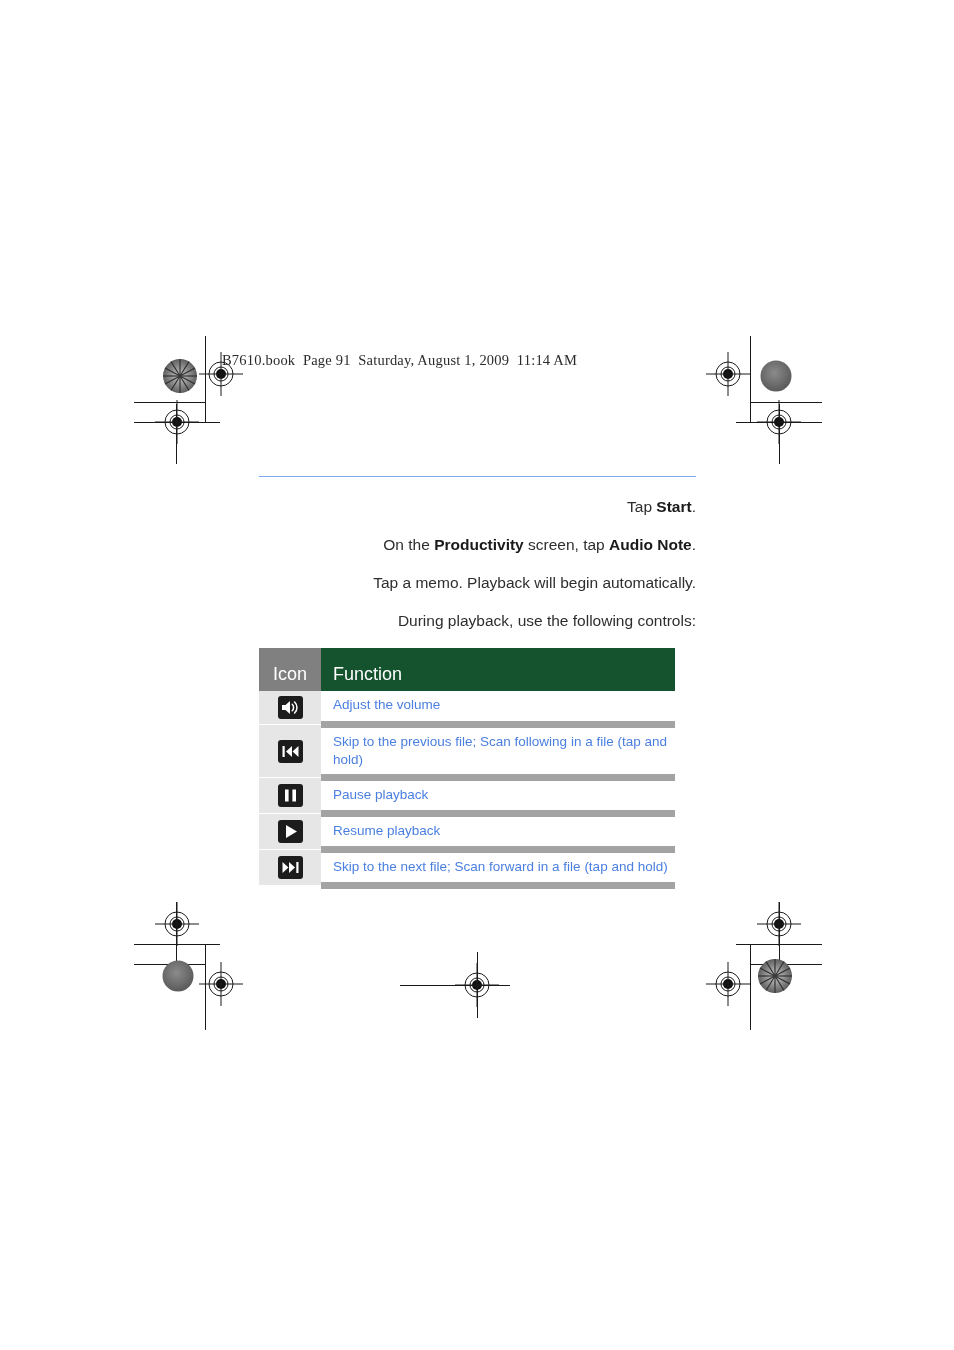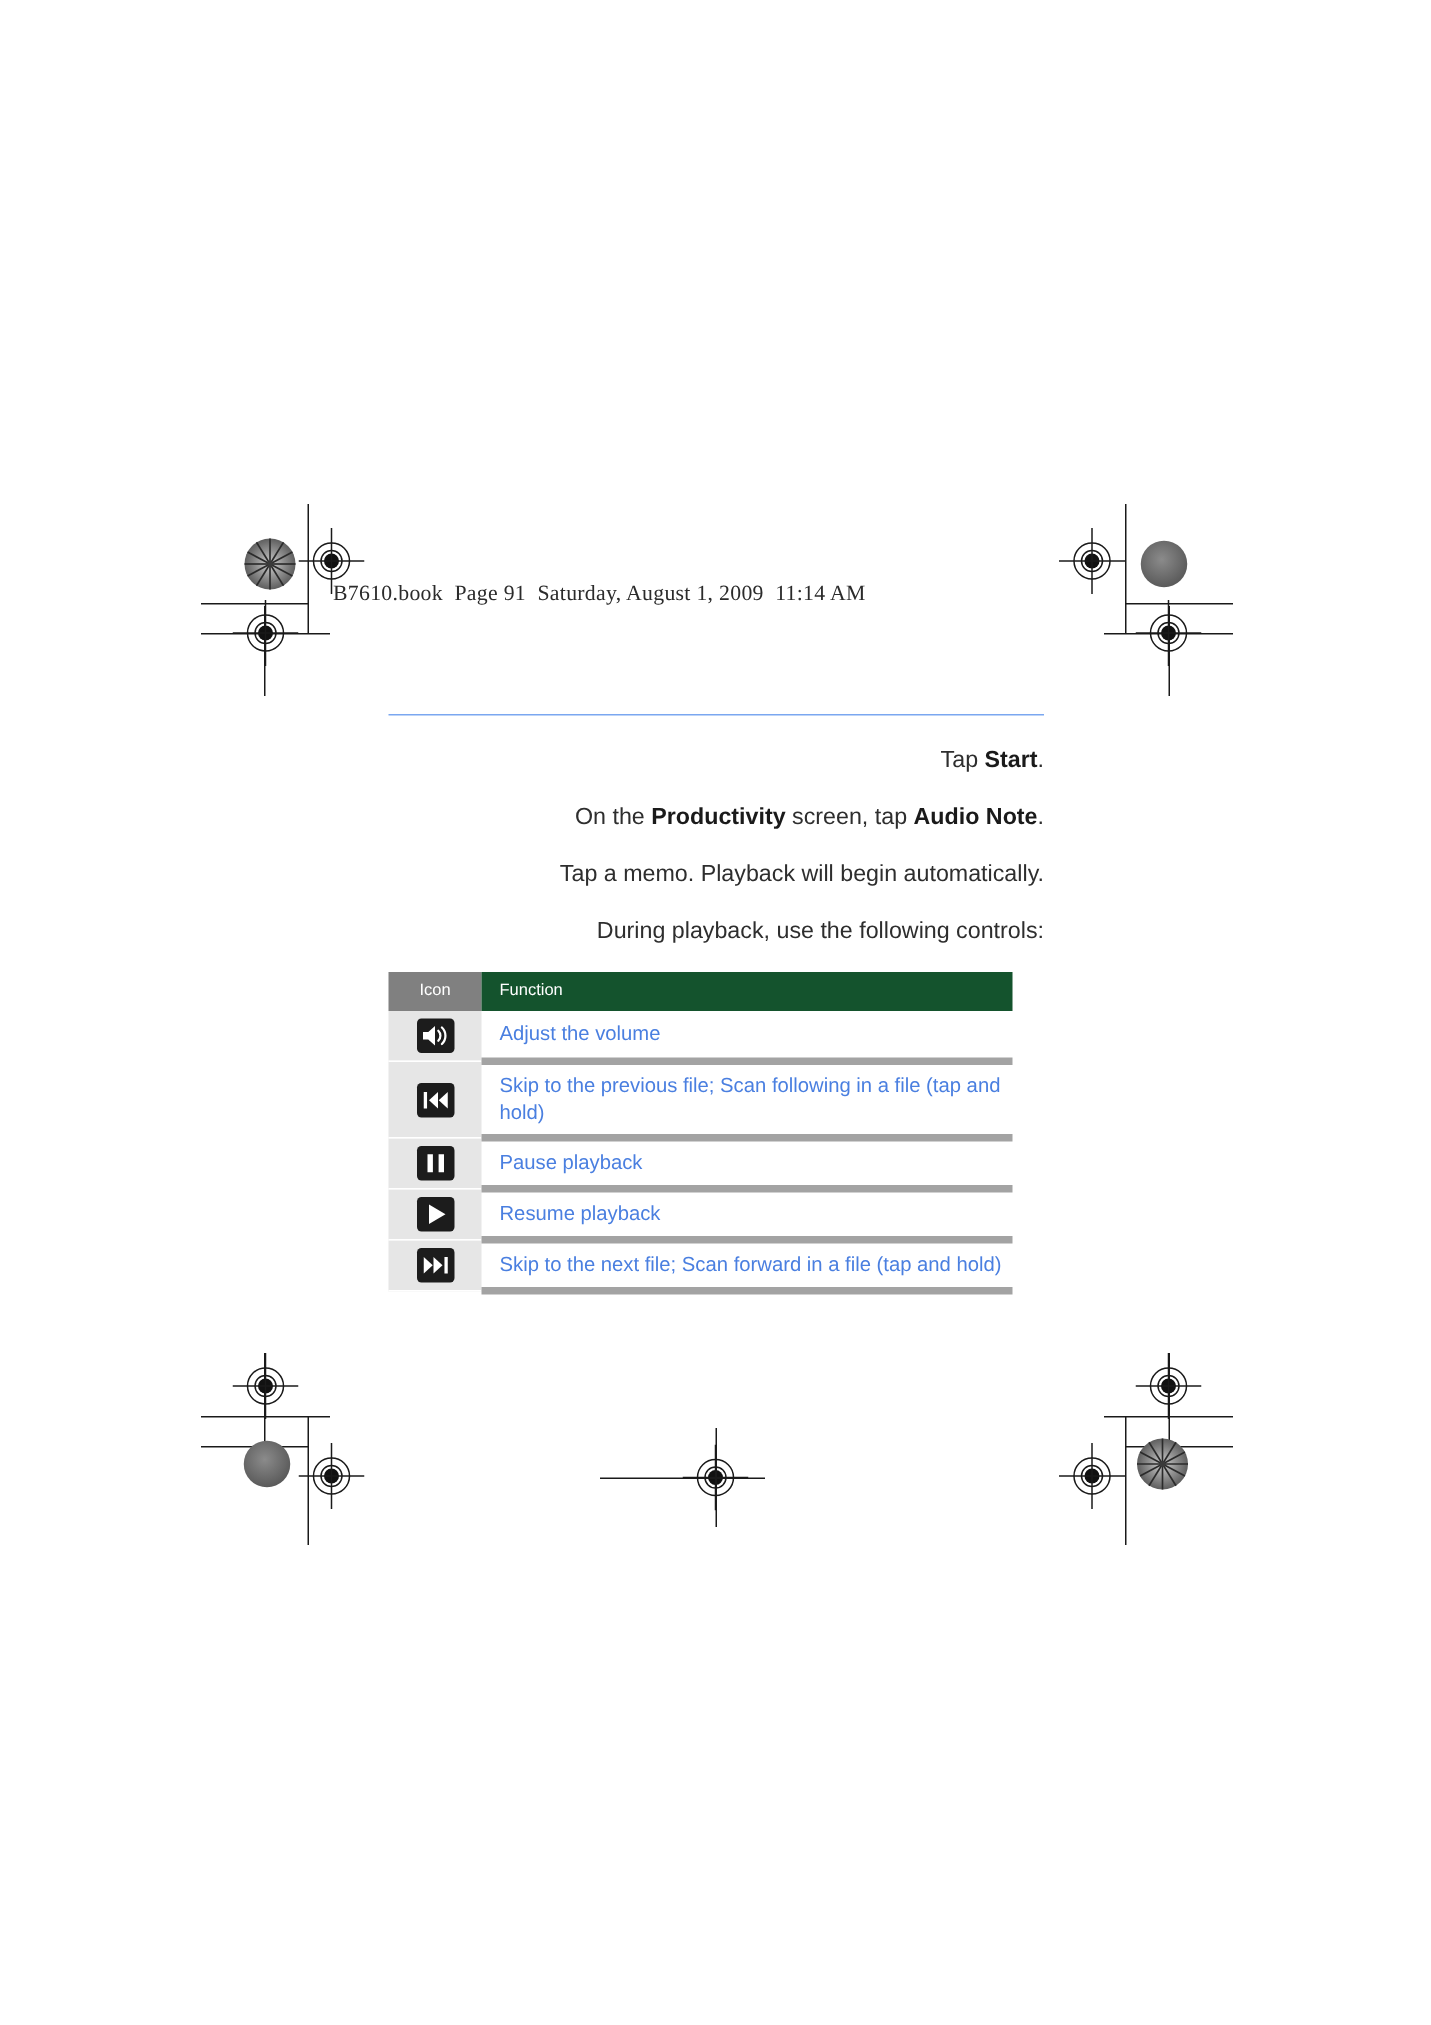--- a/index.html
+++ b/index.html
@@ -29,21 +29,21 @@
   .reg {
     position: absolute;
     width: 44px;
     height: 44px;
   }
 
   
   .file-line {
     position: absolute;
     left: 222px;
-    top: 388px;
+    top: 352px;
     font-family: "Liberation Serif", serif;
     font-size: 14.5px;
     color: #2b2b2b;
     white-space: pre;
     letter-spacing: 0.2px;
   }
 
   
   .content {
     position: absolute;
@@ -73,41 +73,41 @@
   
   .ctrl-table {
     width: 416px;
     border-collapse: collapse;
     table-layout: fixed;
   }
   .ctrl-table col.c-icon { width: 62px; }
   .ctrl-table col.c-func { width: 354px; }
 
   .ctrl-table th {
-    font-size: 11px;
+    font-size: 18px;
     font-weight: normal;
     text-align: left;
     color: #ffffff;
-    padding: 5px 0 6px 0;
+    padding: 16px 0 6px 0;
     height: 15px;
   }
   th.th-icon {
     background: #808080;
     text-align: center;
   }
   th.th-func {
     background: #14532d;
     padding-left: 12px;
   }
 
   .ctrl-table td {
     font-size: 13.5px;
     color: #4a7fe0;
     vertical-align: middle;
-    border-bottom: 5px solid #a3a3a3;
+    border-bottom: 7px solid #a3a3a3;
   }
   td.td-icon {
     background: #e6e6e6;
     text-align: center;
     padding: 5px 0;
     border-bottom: 1px solid #ffffff;
   }
   tr:last-child td.td-icon { border-bottom: 1px solid #ffffff; }
   td.td-func {
     padding: 5px 0 6px 12px;

